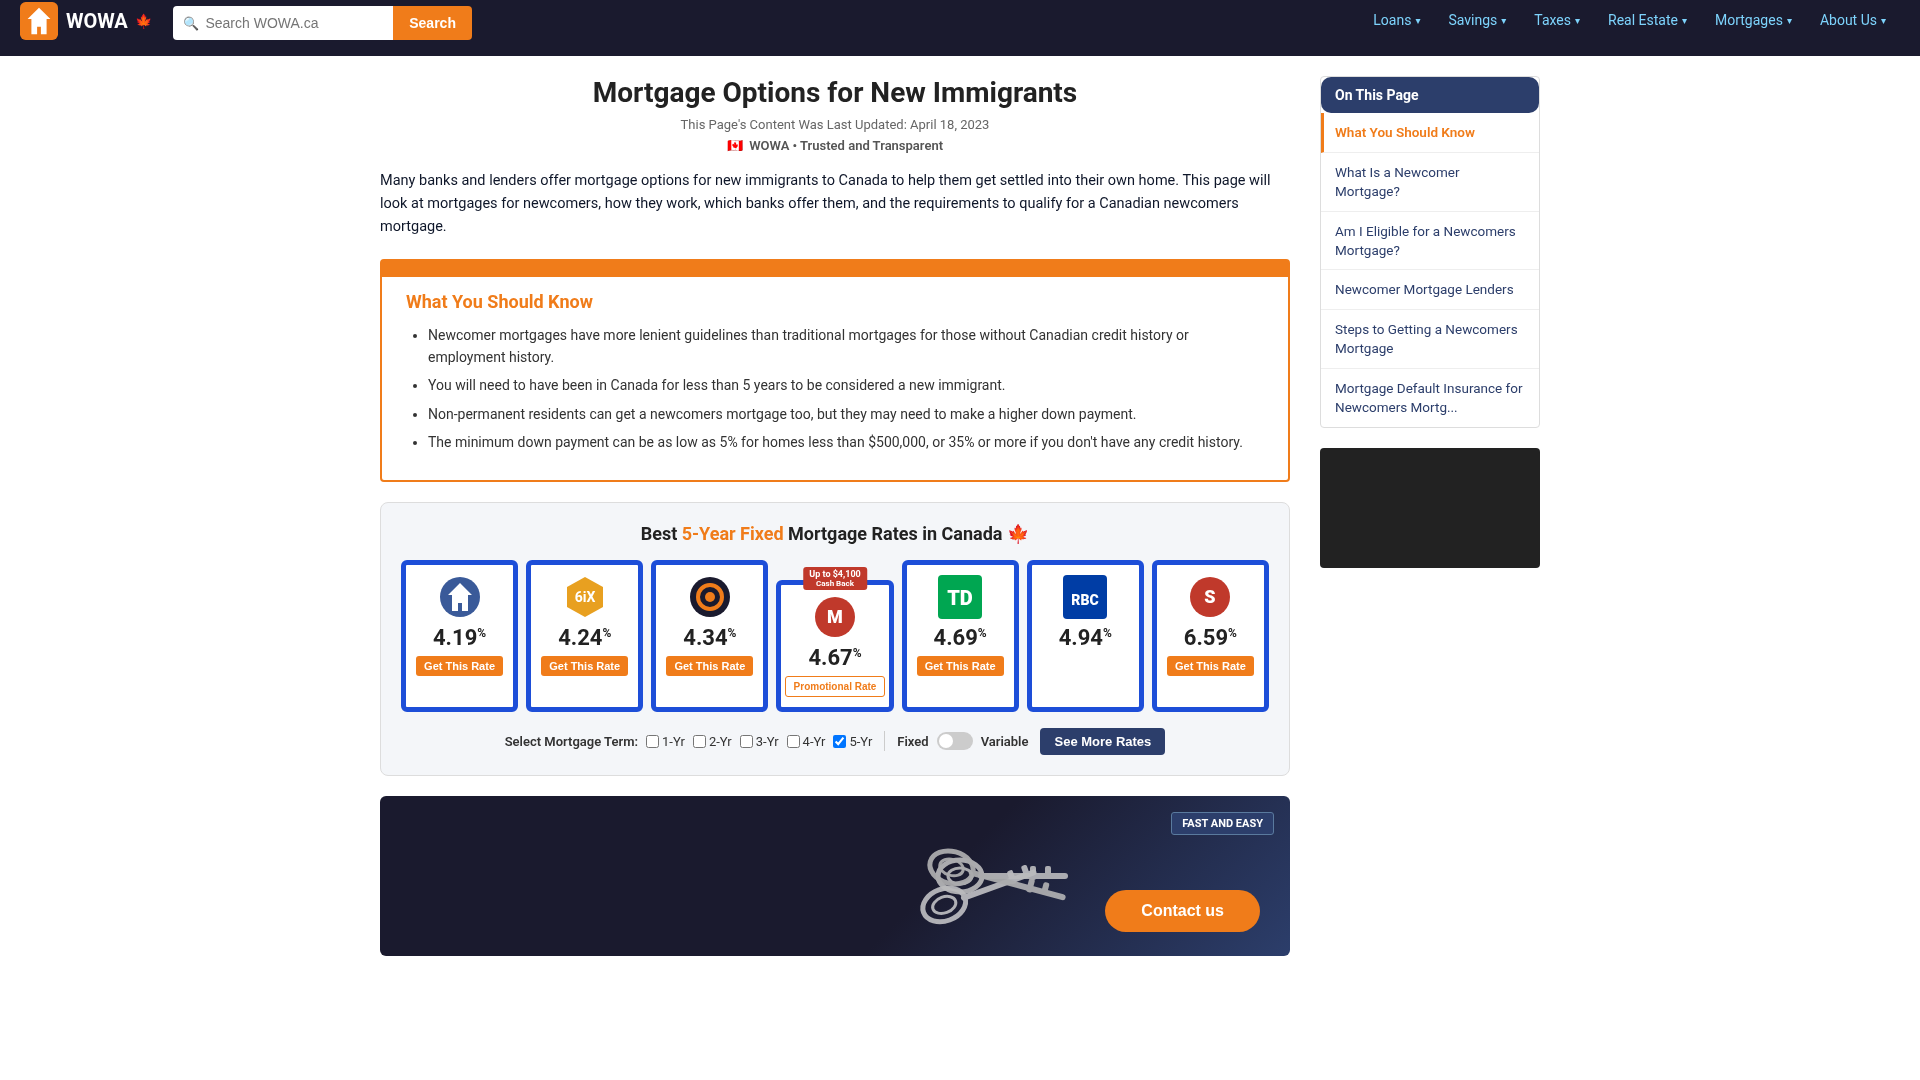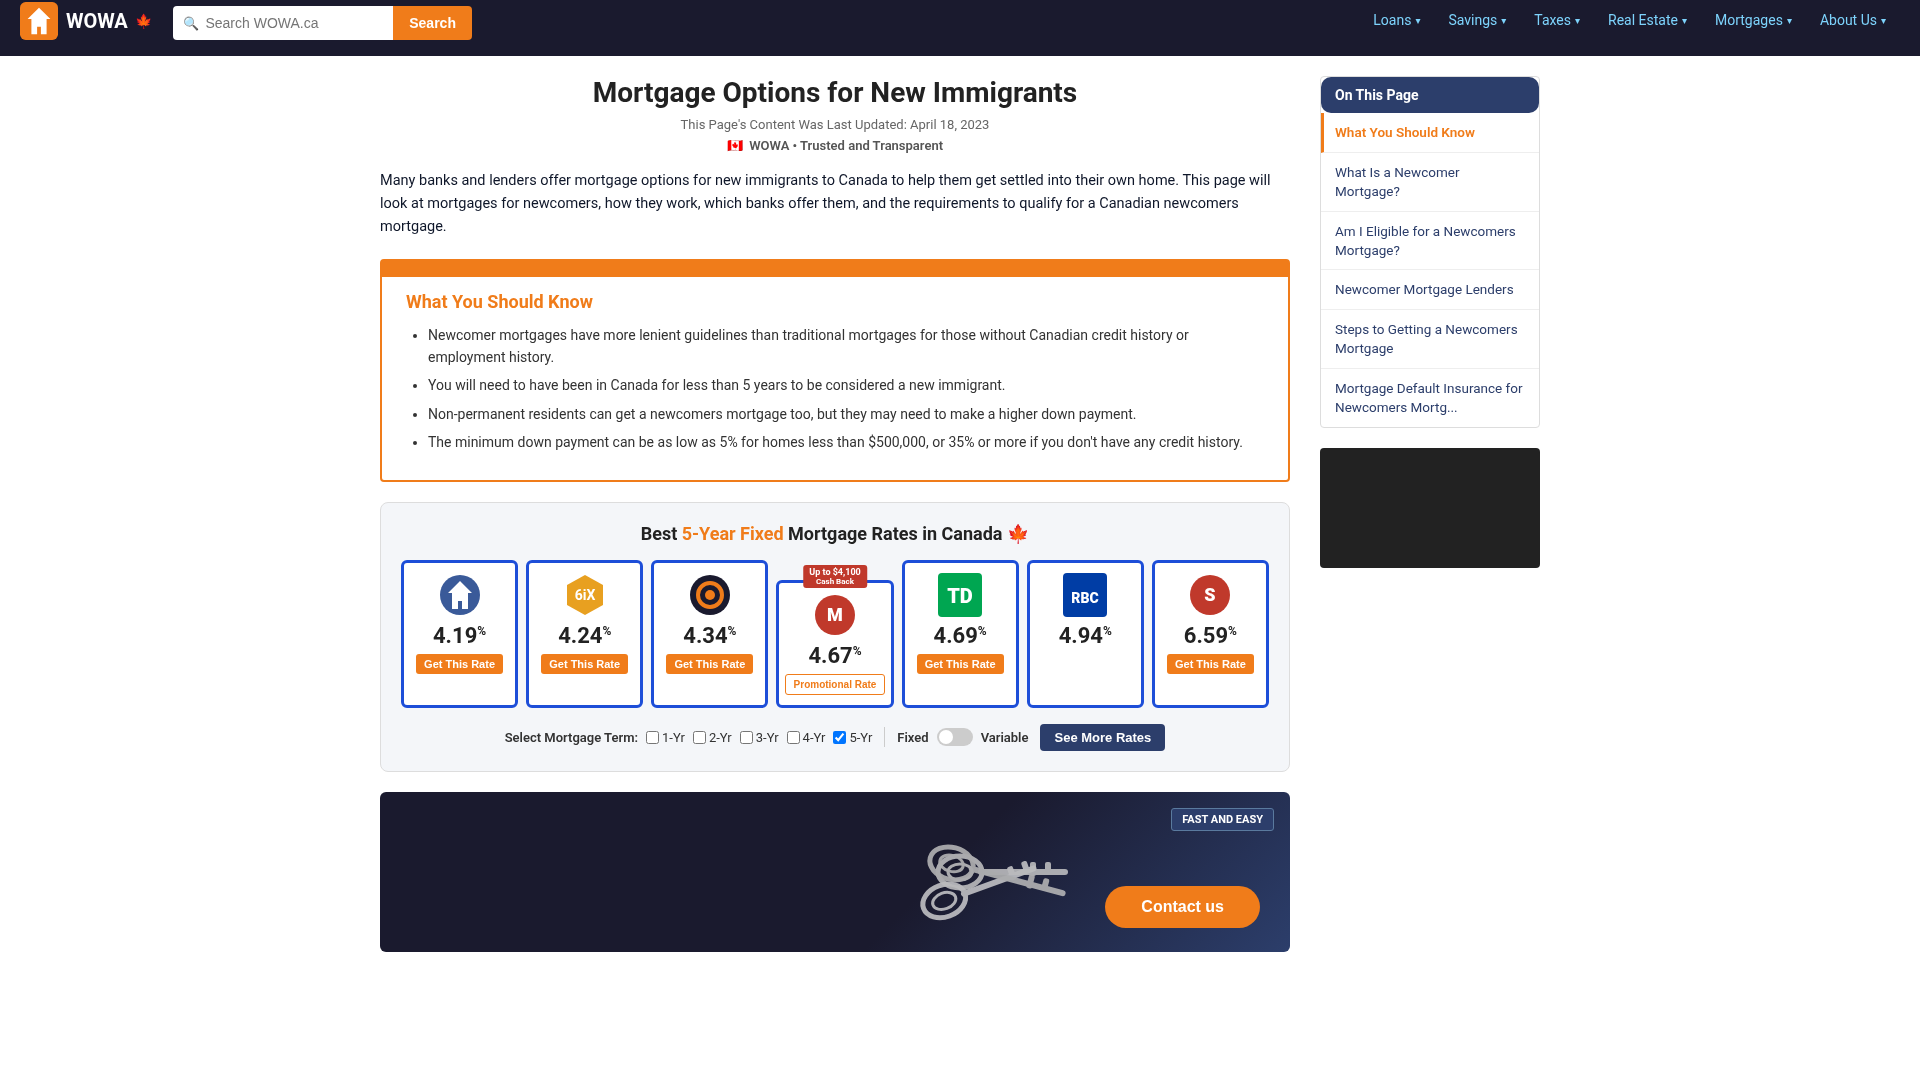--- a/index.html
+++ b/index.html
@@ -188,21 +188,21 @@
     }
     .rates-cards {
       display: flex;
       gap: 8px;
       justify-content: center;
       margin-bottom: 16px;
       flex-wrap: nowrap;
     }
     .rate-card {
       background: #fff;
-      border: 3px solid #1d4ed8;
+      border: 5px solid #1d4ed8;
       border-radius: 6px;
       padding: 10px 8px;
       display: flex;
       flex-direction: column;
       align-items: center;
       min-width: 110px;
       flex: 1;
       position: relative;
     }
     .cashback-badge {

